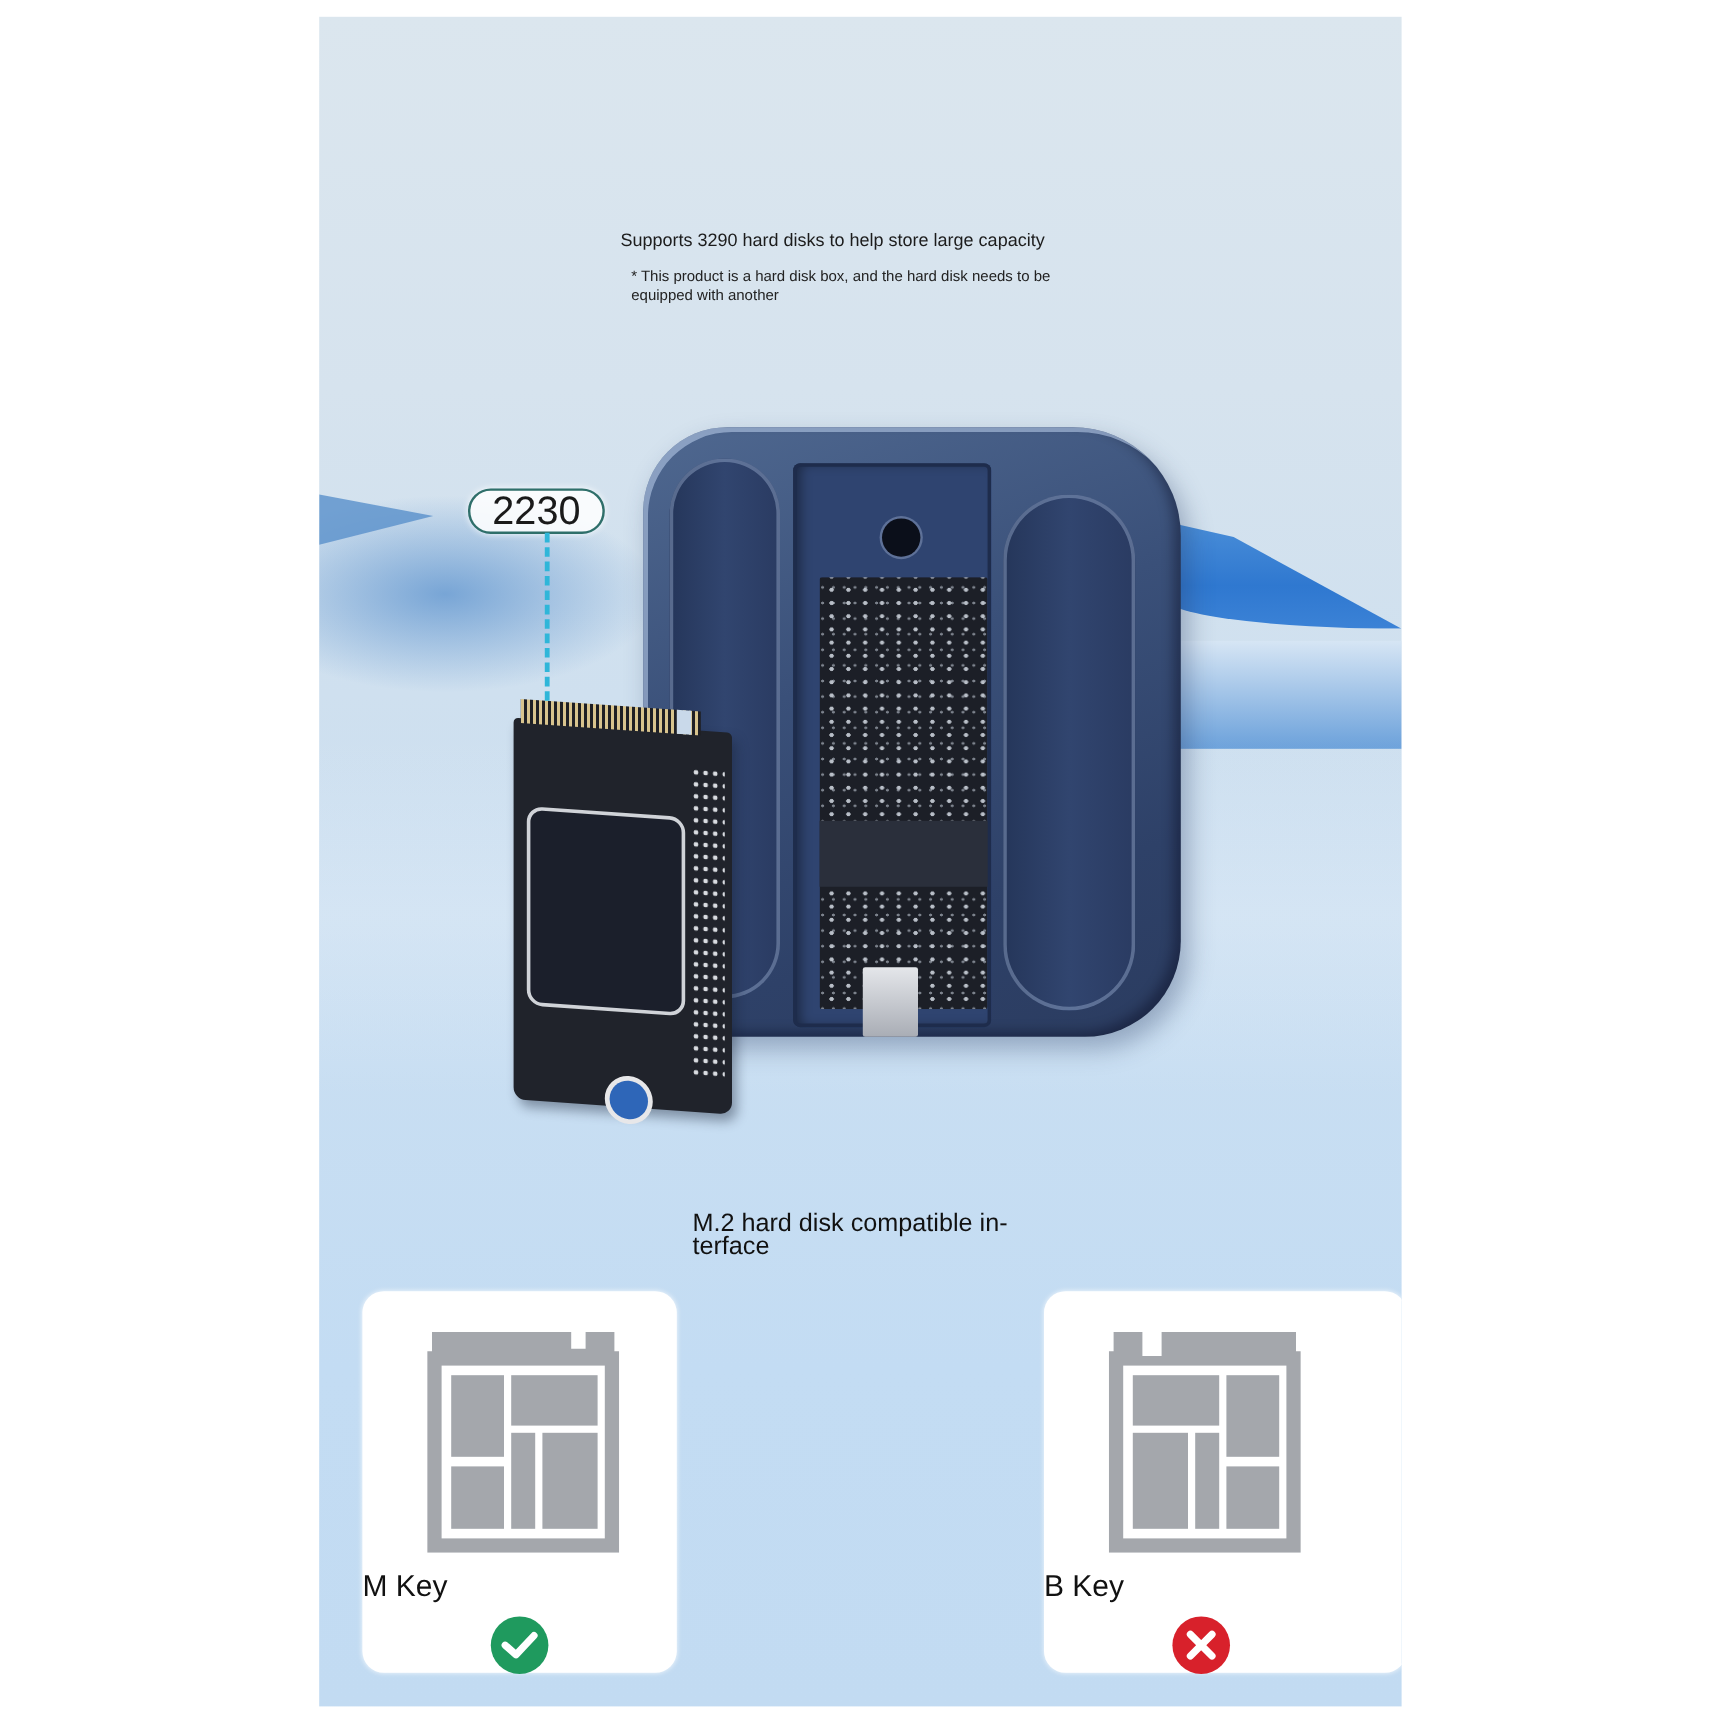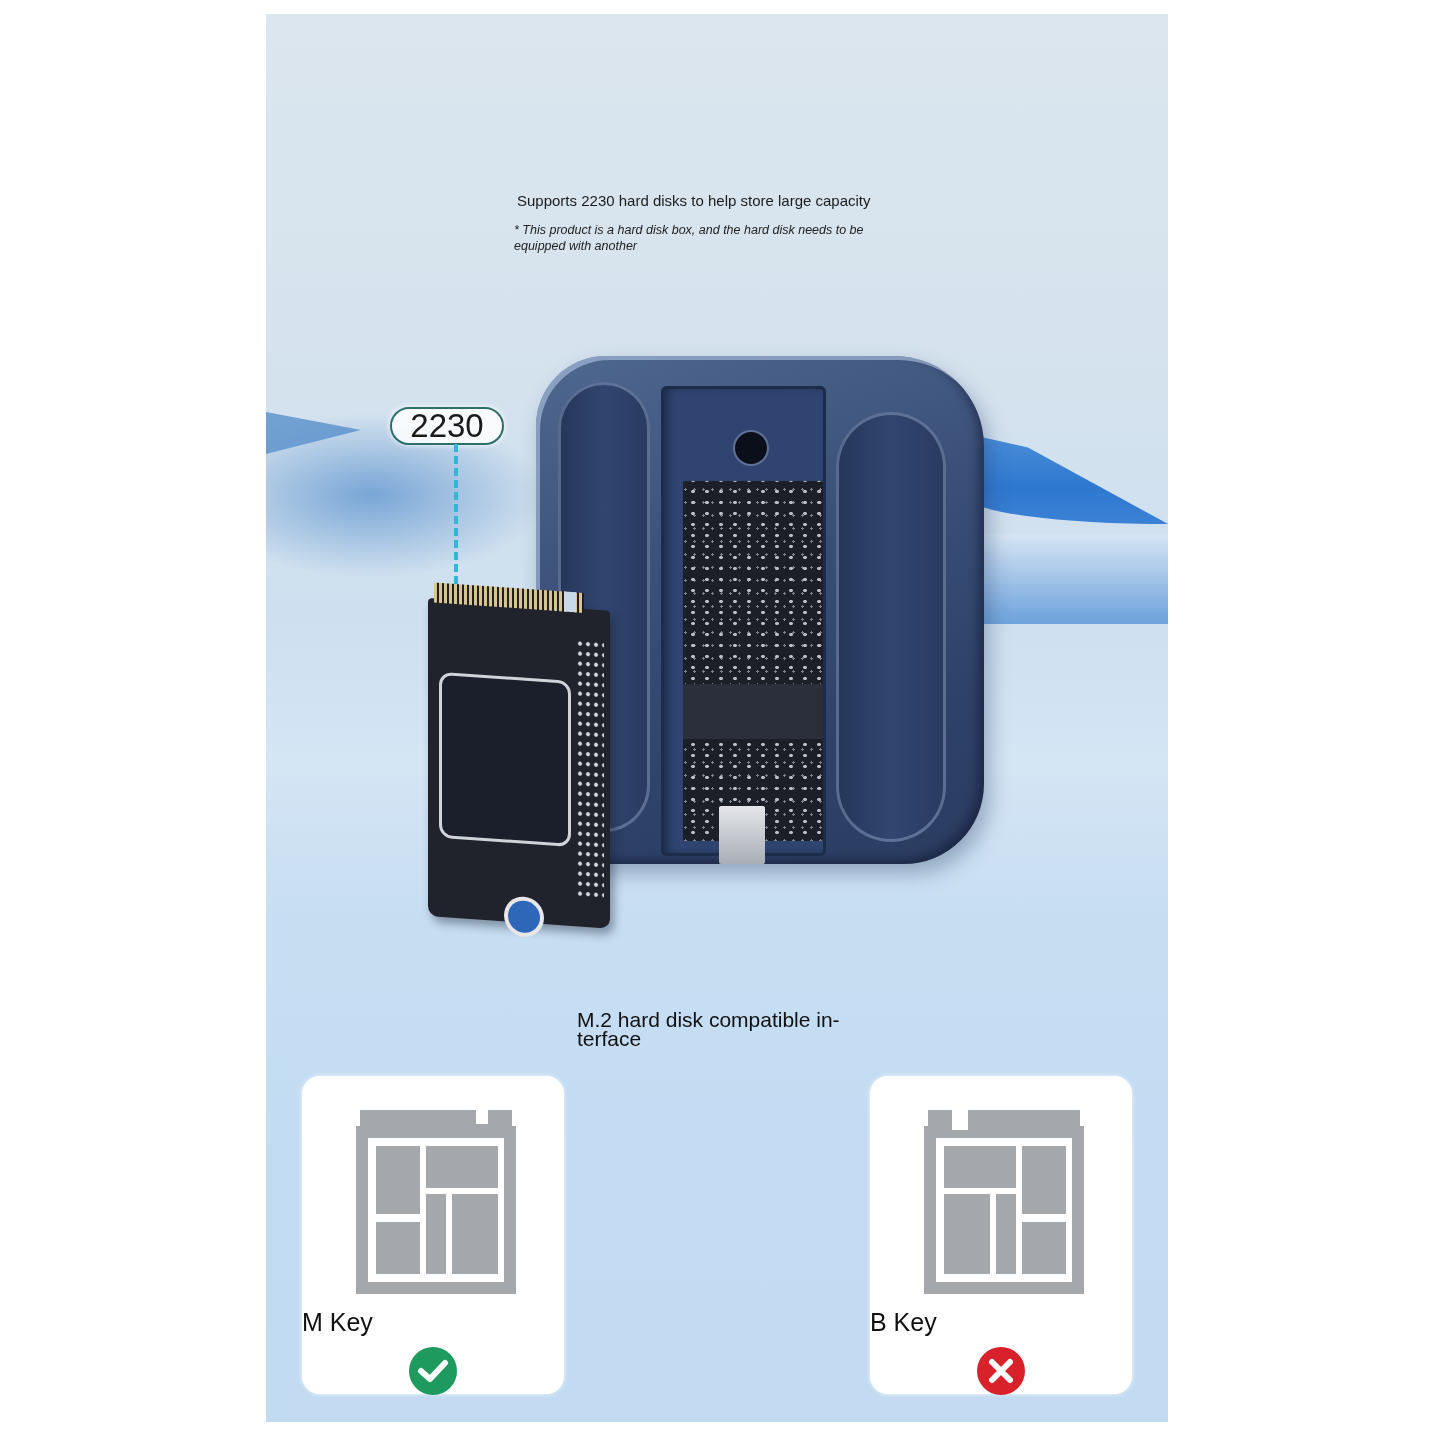--- a/index.html
+++ b/index.html
@@ -44,21 +44,21 @@
       font-size: 37px; color: #1a1a1a; letter-spacing: 0.3px;
     }
     .main-title {
       position: absolute; left: 0; width: 902px; top: 76px; text-align: center;
       font-size: 47px; color: #111;
     }
     .tagline {
       position: absolute; left: 251px; top: 178px; font-size: 15px; color: #1c1c1c;
     }
     .note {
-      position: absolute; left: 248px; top: 208px; width: 400px; font-size: 12.5px; line-height: 16px; color: #222; font-style: italic;
+      position: absolute; left: 260px; top: 208px; width: 400px; font-size: 12.5px; line-height: 16px; color: #222;
     }
 
     
     .size-badge {
       position: absolute; left: 124px; top: 393px; width: 110px; height: 34px;
       border: 2px solid #2f6f6a; border-radius: 20px; background: rgba(255,255,255,0.85);
       text-align: center; line-height: 34px; font-size: 33px; color: #1a1a1a;
       box-shadow: 0 0 6px rgba(255,255,255,0.9);
     }
     .dash-line {
@@ -139,41 +139,41 @@
     .compat-label {
       position: absolute; left: 311px; top: 996px; width: 280px; font-size: 21px; line-height: 19px; color: #111;
     }
     .card {
       position: absolute; top: 1062px; width: 262px; height: 318px;
       background: #ffffff; border-radius: 18px;
       box-shadow: 0 0 4px rgba(255,255,255,0.8);
     }
     .card-1 { left: 36px; }
     .card-2 { left: 320px; }
-    .card-3 { left: 604px; }
+    .card-3 { left: 604px; padding-left: 40px; }
     .key-diagram { position: absolute; left: 54px; top: 26px; width: 160px; height: 192px; }
     .key-label {
       position: absolute; left: 0; width: 262px; top: 232px; text-align: left;
       font-size: 25px; color: #111;
     }
     .status-icon {
       position: absolute; left: 106px; top: 270px; width: 50px; height: 50px;
     }
   </style>
 </head>
 <body>
 
 <div class="panel">
   <div class="wave-left"></div>
   <div class="wave-left-tip"></div>
   <div class="wave-right"></div>
   <div class="wave-right-2"></div>
   <div class="haze"></div>
 
-  <div class="tagline">Supports 2230 hard disks to help store large capacity</div>
+  <div class="tagline">Supports 3290 hard disks to help store large capacity</div>
   <div class="note">* This product is a hard disk box, and the hard disk needs to be equipped with another</div>
 
   <div class="device">
     <div class="slot slot-left"></div>
     <div class="bay">
       <div class="bay-hole"></div>
     </div>
     <div class="slot slot-right"></div>
   </div>
   <div style="position:absolute; left:395px; top:372px; width:165px; height:470px;">

